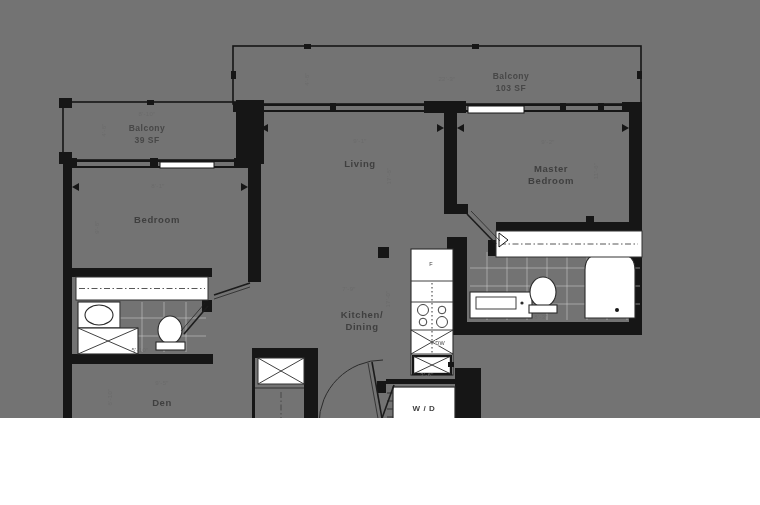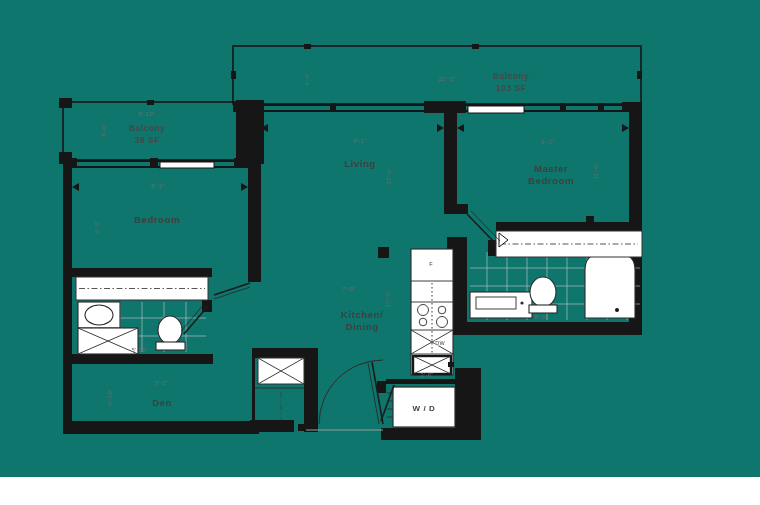--- a/index.html
+++ b/index.html
@@ -1,16 +1,16 @@
 <!DOCTYPE html>
 <html><head>
 <meta charset="utf-8">
 <style>
   html,body{margin:0;padding:0;background:#ffffff;}
-  .stage{position:relative;width:760px;height:477px;background:#0f766e;overflow:hidden;
+  .stage{position:relative;width:760px;height:418px;background:#737373;overflow:hidden;
          font-family:"Liberation Sans", sans-serif;}
   svg{display:block;}
   .wall{fill:#161616;stroke:none;}
   .thin{fill:none;stroke:#161616;stroke-width:1.6;}
   .fix{fill:#ffffff;stroke:#2b2b2b;stroke-width:1.1;}
   .fixl{fill:none;stroke:#2b2b2b;stroke-width:0.9;}
   .tile{fill:none;stroke:#c9c9c9;stroke-width:0.6;}
   .rod{fill:none;stroke:#444;stroke-width:0.9;stroke-dasharray:6 2.5 1.5 2.5;}
   .dots{fill:none;stroke:#333;stroke-width:1;stroke-dasharray:1.5 2.5;}
   .door{fill:none;stroke:#2b2b2b;stroke-width:1;}

